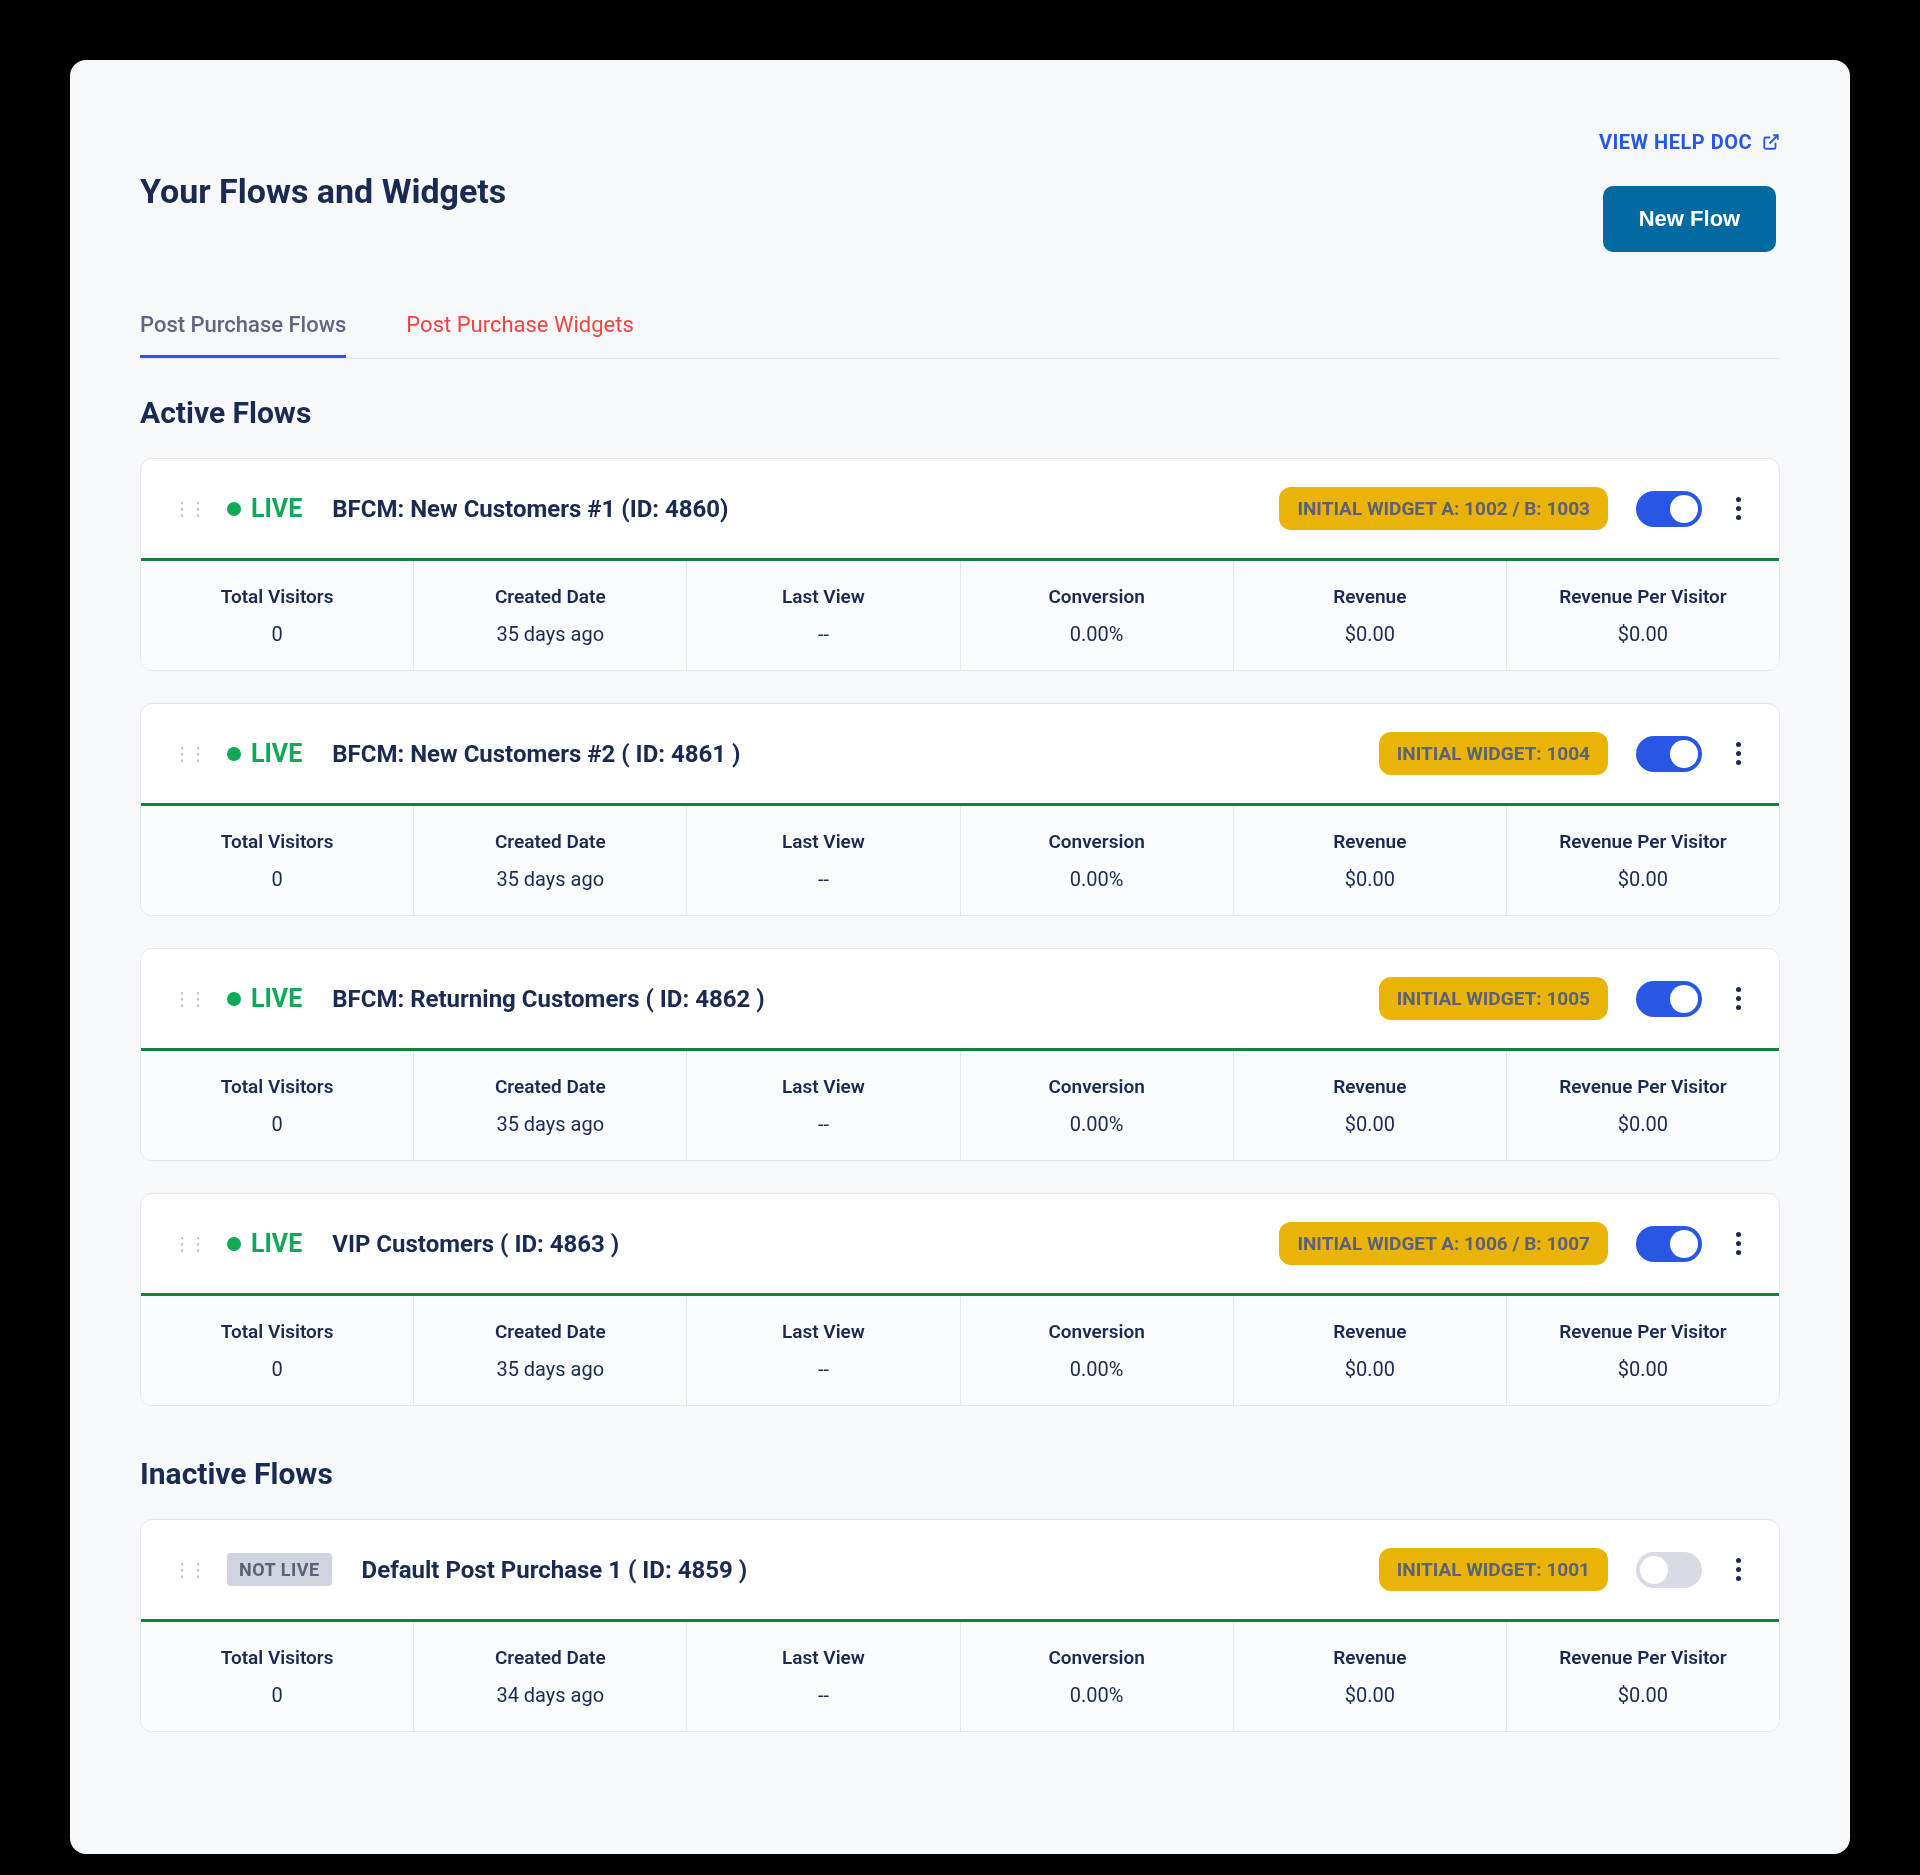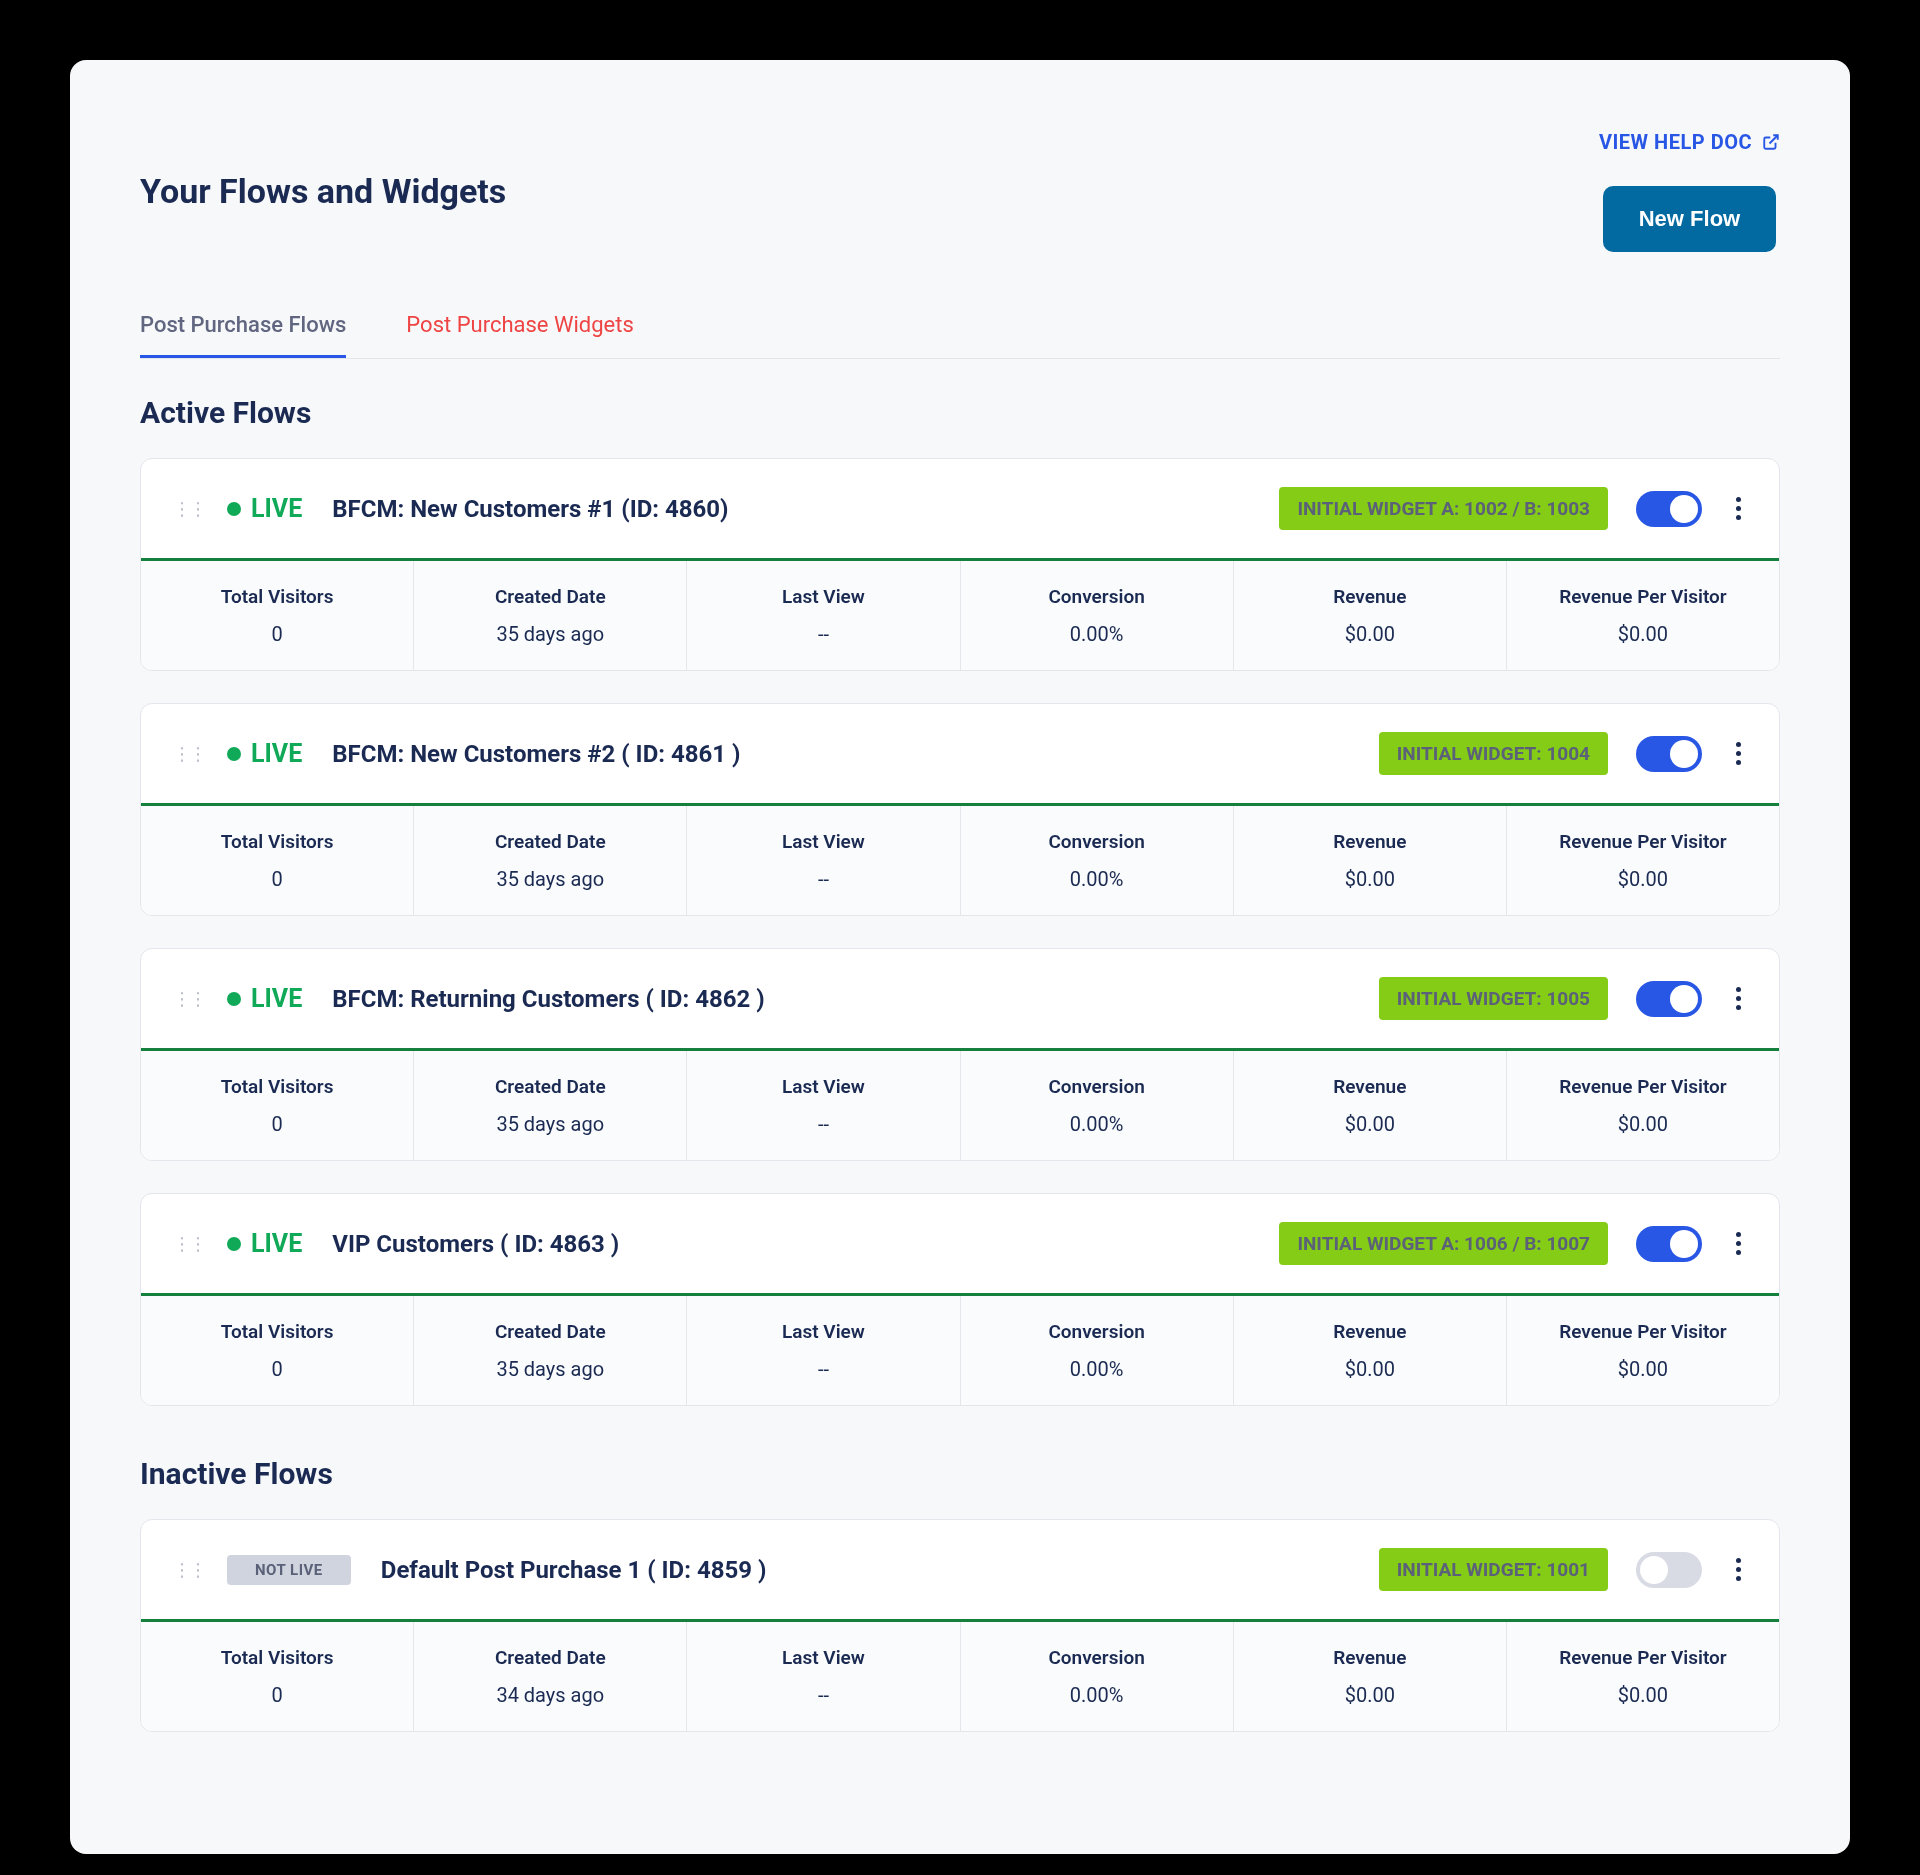--- a/index.html
+++ b/index.html
@@ -15,24 +15,24 @@
 .tab { padding-bottom: 18px; font-size: 22px; color: #ef4444; cursor: pointer; }
 .tab.active { color: #606680; border-bottom: 3px solid #2957e5; font-weight: 500; }
 .section-title { font-size: 30px; font-weight: 700; color: #1a2a52; margin-bottom: 28px; margin-top: 22px; }
 .section-title.mt { margin-top: 50px; }
 .card { background: #fff; border: 1px solid #e4e6ec; border-radius: 12px; margin-bottom: 32px; overflow: hidden; }
 .card-head { display: flex; align-items: center; justify-content: space-between; padding: 28px 32px; }
 .head-left { display: flex; align-items: center; gap: 22px; }
 .drag-icon { color: #b6bac6; font-size: 18px; letter-spacing: -2px; cursor: grab; }
 .live-badge { display: flex; align-items: center; gap: 10px; font-weight: 700; font-size: 25px; color: #0fa958; }
 .live-dot { width: 14px; height: 14px; background: #0fa958; border-radius: 50%; }
-.notlive-badge { background: #d0d4de; color: #5a6178; font-weight: 700; font-size: 15px; padding: 6px 28px; border-radius: 4px; letter-spacing: 0.5px; }
+.notlive-badge { background: #d0d4de; color: #5a6178; font-weight: 700; font-size: 18px; padding: 6px 12px; border-radius: 4px; letter-spacing: 0.5px; }
 .flow-name { font-size: 24px; font-weight: 700; color: #1a2a52; margin-left: 8px; }
 .head-right { display: flex; align-items: center; gap: 28px; }
-.widget-badge { background: #84cc16; color: #5a6178; font-weight: 700; font-size: 19px; padding: 10px 18px; border-radius: 4px; white-space: nowrap; }
+.widget-badge { background: #eab308; color: #5a6178; font-weight: 700; font-size: 19px; padding: 10px 18px; border-radius: 12px; white-space: nowrap; }
 .toggle { width: 66px; height: 36px; border-radius: 20px; position: relative; cursor: pointer; }
 .toggle.on { background: #2957e5; }
 .toggle.off { background: #d8dbe3; }
 .knob { width: 28px; height: 28px; background: #fff; border-radius: 50%; position: absolute; top: 4px; }
 .toggle.on .knob { right: 4px; }
 .toggle.off .knob { left: 4px; }
 .kebab { display: flex; flex-direction: column; gap: 4px; cursor: pointer; padding: 6px; }
 .kebab span { width: 5px; height: 5px; background: #1a2a52; border-radius: 50%; }
 .stats { display: flex; border-top: 3px solid #15803d; background: #fafbfc; }
 .stat { flex: 1; text-align: center; padding: 24px 10px; border-right: 1px solid #e4e6ec; }

